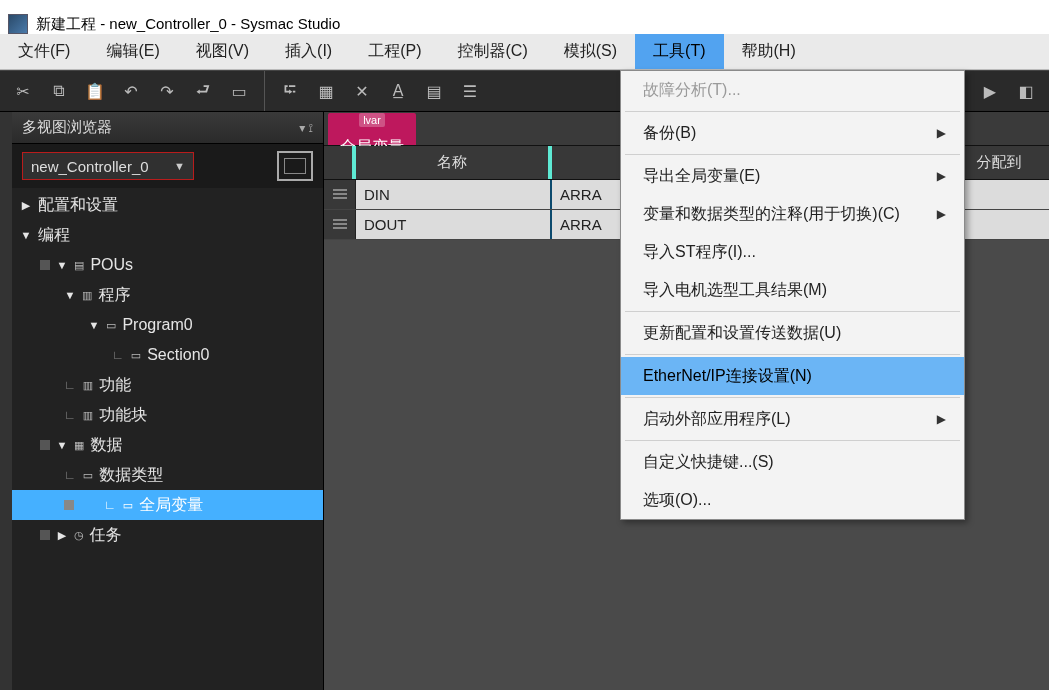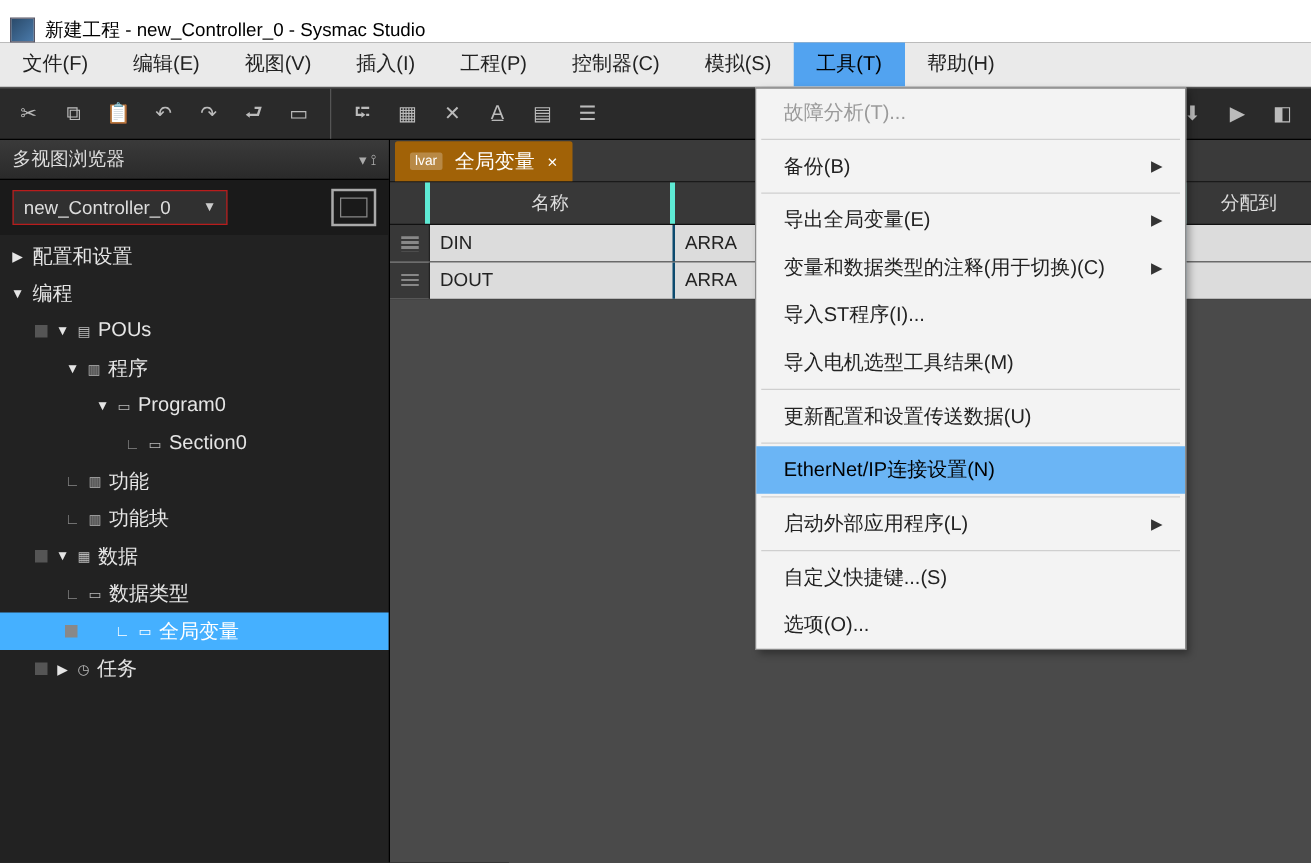--- a/index.html
+++ b/index.html
@@ -13,21 +13,21 @@
 .menubar .menu-item { padding: 0 18px; font-size: 16px; color: #222; display: flex; align-items: center; cursor: default; }
 .menubar .menu-item.active { background: #52a3f0; color: #000; }
 
 .toolbar { height: 42px; background: #2a2a2a; border-top: 1px solid #444; border-bottom: 1px solid #000; display: flex; align-items: center; padding: 0 6px; gap: 2px; }
 .toolbar .tb-btn { width: 34px; height: 32px; display: flex; align-items: center; justify-content: center; color: #bbb; font-size: 16px; }
 .toolbar .tb-sep { width: 1px; height: 40px; background: #555; margin: 0 6px; }
 .toolbar .tb-spacer { flex: 1; }
 
 .main-area { display: flex; height: calc(690px - 34px - 36px - 42px); background: #333; }
 
-.sidebar { width: 312px; background: #222; border-right: 1px solid #000; display: flex; flex-direction: column; }
+.sidebar { width: 312px; background: #222; border-right: 1px solid #000; display: flex; flex-direction: column; margin-left: 12px; }
 .sidebar-title { height: 32px; background: linear-gradient(#3a3a3a,#2a2a2a); color: #ddd; font-size: 15px; padding: 0 10px; display: flex; align-items: center; border-bottom: 1px solid #000; justify-content: space-between; }
 .sidebar-title .pin { font-size: 12px; color: #aaa; }
 .controller-row { height: 44px; display: flex; align-items: center; padding: 6px 10px; gap: 8px; background: #1a1a1a; }
 .controller-select { flex: 0 0 auto; height: 28px; background: #303030; color: #ddd; border: 1px solid #b91c1c; padding: 0 8px; display: flex; align-items: center; gap: 10px; font-size: 15px; width: 172px; justify-content: space-between; }
 .controller-select .arrow { font-size: 11px; color: #ccc; }
 .chip-icon { width: 36px; height: 30px; border: 2px solid #aaa; margin-left: auto; position: relative; background: #1a1a1a; }
 .chip-icon::before { content: ""; position: absolute; inset: 5px; border: 1px solid #888; }
 
 .tree { flex: 1; overflow: auto; padding: 2px 0; }
 .tree-row { height: 30px; display: flex; align-items: center; color: #e5e5e5; font-size: 16px; gap: 6px; padding-right: 6px; white-space: nowrap; }
@@ -40,21 +40,21 @@
 .tree-row .tiny-icon { font-size: 11px; color: #bbb; }
 .tree-row .branch { color: #888; font-size: 12px; margin-right: 2px; letter-spacing: -1px; }
 .ind0 { padding-left: 8px; }
 .ind1 { padding-left: 28px; }
 .ind2 { padding-left: 52px; }
 .ind3 { padding-left: 76px; }
 .ind4 { padding-left: 100px; }
 
 .content { flex: 1; background: #4a4a4a; display: flex; flex-direction: column; position: relative; }
 .tabbar { height: 34px; display: flex; align-items: flex-end; padding-left: 4px; background: #3a3a3a; border-bottom: 1px solid #111; }
-.tab { height: 32px; background: #a16207; color: #fff; display: flex; align-items: center; padding: 0 12px; gap: 10px; font-size: 16px; border-top-left-radius: 2px; border-top-right-radius: 2px; }
+.tab { height: 32px; background: #be185d; color: #fff; display: flex; align-items: center; padding: 0 12px; gap: 10px; font-size: 16px; border-top-left-radius: 2px; border-top-right-radius: 2px; flex-direction: column; }
 .tab .tab-var { font-size: 11px; background: rgba(255,255,255,0.25); padding: 1px 4px; border-radius: 2px; }
 .tab .close { font-size: 14px; }
 
 .table-head { height: 34px; background: #383838; display: flex; color: #ddd; font-size: 15px; border-bottom: 1px solid #111; }
 .th { display: flex; align-items: center; justify-content: center; border-right: 4px solid #5eead4; }
 .th.drag { width: 32px; flex: none; }
 .th.name { width: 196px; flex: none; }
 .th.type { flex: 1; }
 .th.alloc { width: 100px; flex: none; border-right: none; }
 
@@ -62,21 +62,21 @@
 .td { display: flex; align-items: center; padding: 0 8px; border-right: 2px solid #0c4a6e; }
 .td.drag { width: 32px; flex: none; background: #383838; border-right: 1px solid #222; justify-content: center; }
 .td.drag .grip { width: 14px; height: 12px; background: repeating-linear-gradient(#888,#888 2px,#383838 2px,#383838 4px); }
 .td.name { width: 196px; flex: none; }
 .td.type { flex: 1; }
 .td.alloc { width: 100px; flex: none; border-right: none; }
 
 .table-body-fill { flex: 1; background: #4a4a4a; }
 
 
-.dropdown { position: absolute; left: 604px; top: 70px; width: 345px; background: #f3f3f3; border: 1px solid #8a8a8a; box-shadow: 3px 3px 6px rgba(0,0,0,0.35); z-index: 50; }
+.dropdown { position: absolute; left: 620px; top: 70px; width: 345px; background: #f3f3f3; border: 1px solid #8a8a8a; box-shadow: 3px 3px 6px rgba(0,0,0,0.35); z-index: 50; }
 .dd-item { height: 38px; display: flex; align-items: center; justify-content: space-between; padding: 0 18px 0 22px; font-size: 16px; color: #222; }
 .dd-item.disabled { color: #9a9a9a; }
 .dd-item.highlight { background: #6bb5f5; color: #000000; }
 .dd-item .sub-arrow { font-size: 12px; color: #333; }
 .dd-sep { height: 1px; background: #cfcfcf; margin: 2px 4px; }
 </style>
 </head>
 <body>
 
 <div class="titlebar">

